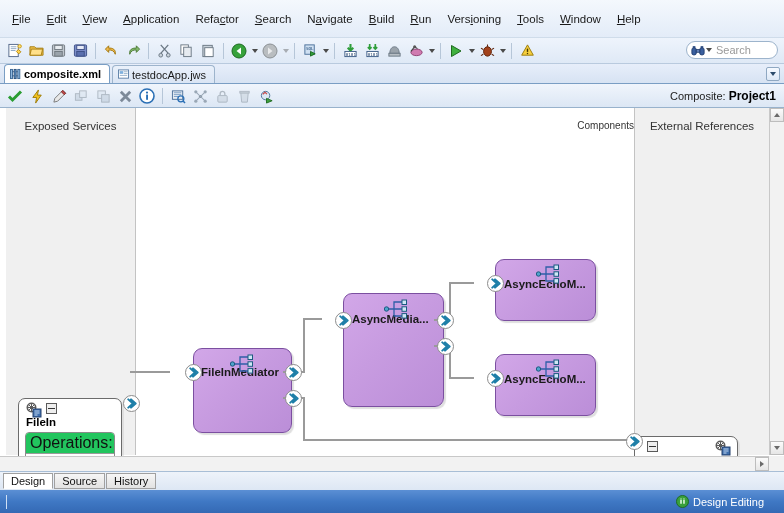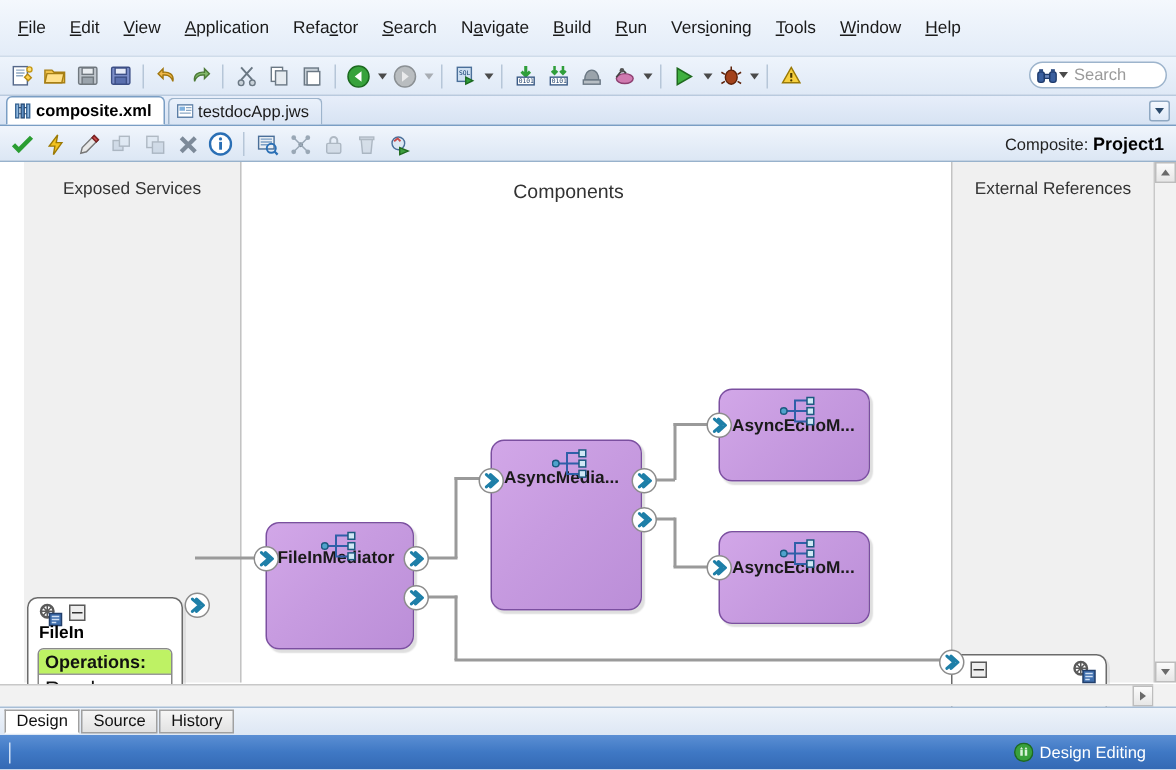--- a/index.html
+++ b/index.html
@@ -89,29 +89,29 @@
 
   
   .canvas-wrap {
     position: absolute; left: 0; top: 107px; width: 784px; height: 364px;
     background: #ffffff; border-top: 1px solid #98b2cc;
   }
   .lane {
     position: absolute; top: 0; bottom: 16px;
     background: #f0f0f0; border-right: 1px solid #c3c3c3;
   }
-  .lane.left  { left: 16px; width: 145px; }
+  .lane.left  { left: 6px; width: 130px; }
   .lane.right { left: 634px; width: 135px; border-right: none; border-left: 1px solid #c3c3c3; }
   .lane-title {
     position: absolute; top: 12px; width: 100%; text-align: center;
     font-size: 11.5px; color: #333;
   }
   .mid-title {
-    position: absolute; left: 124px; width: 510px; top: 12px; text-align: center;
-    font-size: 13px; color: #333;
+    position: absolute; left: 124px; width: 510px; top: 12px; text-align: right;
+    font-size: 10px; color: #333;
   }
 
   
   .vscroll {
     position: absolute; right: 0; top: 0; width: 15px; bottom: 16px;
     background: #f2f2f2; border-left: 1px solid #c8c8c8;
   }
   .vsb-up, .vsb-dn {
     position: absolute; left: 0; width: 14px; height: 14px;
     background: linear-gradient(to bottom,#fbfbfb,#e6e6e6); border: 1px solid #bdbdbd;
@@ -140,29 +140,30 @@
     background: #ffffff; box-shadow: 2px 2px 0 rgba(0,0,0,0.07);
   }
   .svc-name {
     position: absolute; left: 7px; font-weight: bold; font-size: 11.5px; color: #000;
   }
   .ops-box {
     position: absolute; left: 6px; right: 6px; border: 1px solid #8a8a8a;
     border-radius: 4px; background: #fff; overflow: hidden;
   }
   .ops-hdr {
-    background: #bef264; font-size: 12px; color: #111;
-    padding: 1px 4px; border-bottom: 1px solid #9a9a9a; font-weight: bold;
+    background: #22c55e; font-size: 16px; color: #111;
+    padding: 1px 4px; border-bottom: 1px solid #9a9a9a;
   }
   .ops-row { font-size: 14px; color: #111; padding: 1px 4px; background: #fff; }
 
   .comp-node {
     position: absolute; border: 1px solid #7b4fa0; border-radius: 9px;
     background: linear-gradient(135deg,#d2a7e8 0%,#c79be0 45%,#bb8ed8 100%);
     box-shadow: 2px 2px 1px rgba(0,0,0,0.13);
+    margin-left: 16px;
   }
   .comp-name {
     position: absolute; font-weight: bold; font-size: 11.5px; color: #1a1a1a;
     white-space: nowrap;
   }
 
   
   .port {
     position: absolute; width: 17px; height: 17px; border-radius: 50%;
     background: #ffffff; border: 1.5px solid #8c8c8c;

